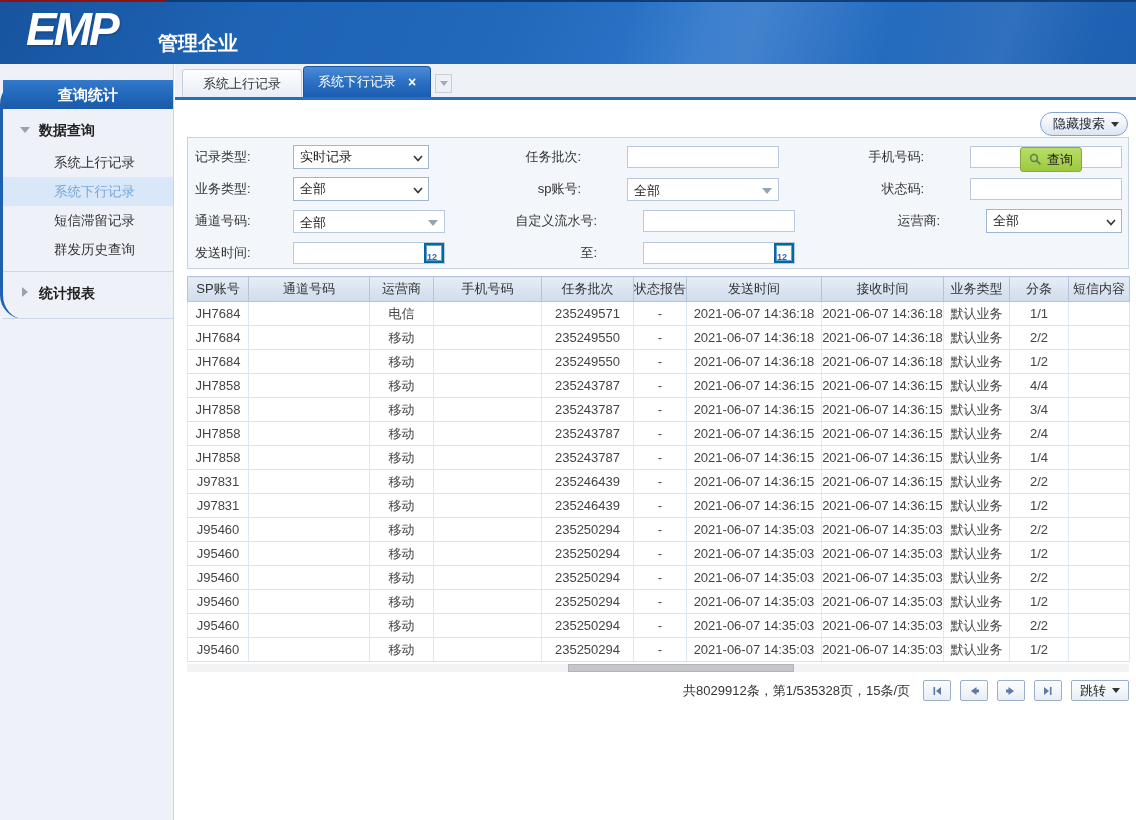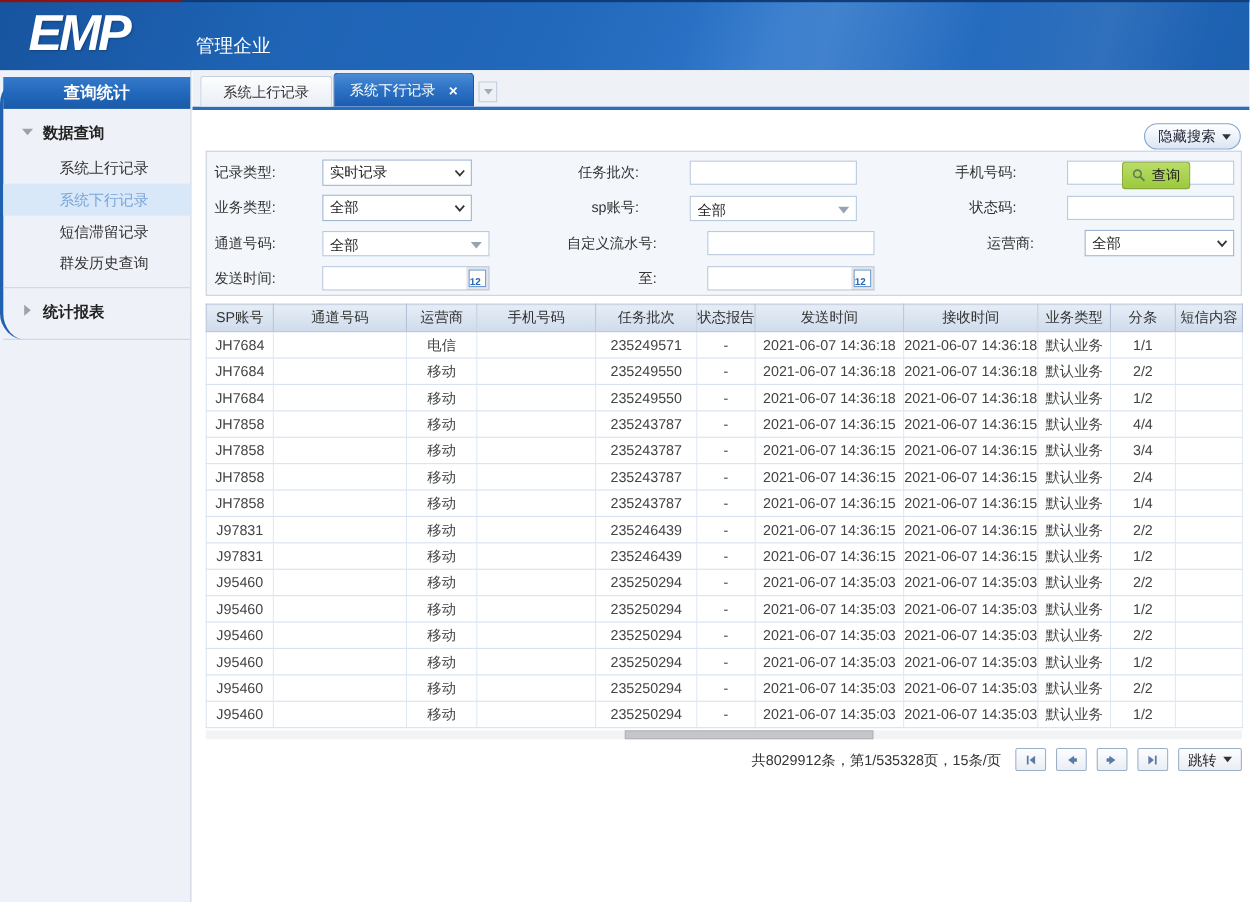--- a/index.html
+++ b/index.html
@@ -9,29 +9,29 @@
 
   
   .banner { position:relative; height:64px;
     background:linear-gradient(113deg,#17549f 0%,#1e63b4 22%,#2268bb 45%,#2f77cb 62%,#2268bb 82%,#1d60b0 100%); }
   .banner:after { content:""; position:absolute; inset:0;
     background:linear-gradient(105deg,transparent 55%,rgba(255,255,255,.10) 66%,transparent 78%,rgba(255,255,255,.07) 88%,transparent 96%); }
   .topstrip { position:absolute; top:0; left:0; right:0; height:2px;
     background:linear-gradient(to right,#8a1414 0,#8a1414 165px,#0d3a74 166px,#123e7c 100%); z-index:3; }
   .logo { position:absolute; left:26px; top:2px; color:#fff; font-size:46px; font-weight:bold;
     font-style:italic; letter-spacing:-3px; z-index:2; text-shadow:1px 1px 2px rgba(0,0,0,.25); }
-  .subtitle { position:absolute; left:158px; top:30px; color:#fff; font-size:17px; font-weight:normal; z-index:2;margin-left:20px; }
+  .subtitle { position:absolute; left:158px; top:30px; color:#fff; font-size:20px; font-weight:bold; z-index:2; }
   .topnav { position:absolute; right:12px; top:28px; display:flex; align-items:center; gap:17px; z-index:2; }
   .tn-icon { width:20px; height:18px; display:inline-flex; align-items:center; justify-content:center; cursor:pointer; }
   .tn-link { color:#fff; font-size:13px; cursor:pointer; }
 
   
   .sidebar { position:absolute; left:0; top:64px; width:174px; bottom:0;
     background:#eef1f7; border-right:1px solid #ccd4e3; }
-  .menu { margin-top:6px; border-left:3px solid #2060b0; background:#eef1f7;border-radius:24px; }
+  .menu { margin-top:16px; border-left:3px solid #2060b0; background:#eef1f7;border-radius:24px; }
   .sidebar-header { height:29px; line-height:29px; text-align:center; color:#fff; font-size:15px;
     font-weight:bold; background:linear-gradient(180deg,#3579ca 0%,#2268bb 50%,#1a5aa8 100%); }
   .menu-sec { border-bottom:1px solid #ccd6e6; padding-bottom:7px; }
   .menu-group-header { position:relative; padding:13px 0 8px 36px; font-size:14px; font-weight:bold; color:#222; cursor:pointer; }
   .tri-down { position:absolute; left:17px; top:18px; width:0; height:0;
     border-left:5px solid transparent; border-right:5px solid transparent; border-top:6px solid #9aa2ae; }
   .tri-right { position:absolute; left:19px; top:15px; width:0; height:0;
     border-top:5px solid transparent; border-bottom:5px solid transparent; border-left:6px solid #9aa2ae; }
   .menu-item { height:29px; line-height:29px; padding-left:51px; font-size:13.5px; color:#333; cursor:pointer; }
   .menu-item.selected { background:#d9e8f8; color:#7aa5da; }
@@ -70,21 +70,21 @@
     display:flex; align-items:center; cursor:pointer; }
   .sel-val { flex:1; padding-left:6px; font-size:13px; color:#222; }
   .sel svg { margin-right:5px; }
   .combo { width:152px; height:23px; margin-left:6px; background:#fff; border:1px solid #b9c9de;
     position:relative; cursor:pointer; }
   .combo .c-val { display:block; padding:3px 0 0 6px; font-size:13px; color:#222; }
   .combo-tri { position:absolute; right:6px; top:9px; width:0; height:0;
     border-left:5px solid transparent; border-right:5px solid transparent; border-top:6px solid #98a3b2; }
   .txt { width:152px; height:22px; margin-left:6px; border:1px solid #b9c9de; background:#fff;
     font-size:13px; padding:0 5px; font-family:inherit; }
-  .datew { width:152px; height:22px; margin-left:6px; border:1px solid #b9c9de; background:#e5e5e5; position:relative; }
+  .datew { width:152px; height:22px; margin-left:6px; border:1px solid #b9c9de; background:#0369a1; position:relative; }
   .datew input { position:absolute; left:0; top:0; width:130px; height:20px; border:none; outline:none;
     font-size:13px; padding:0 5px; font-family:inherit; }
   .cal { position:absolute; right:2px; top:2px; width:16px; height:16px; background:#fff;
     border:1px solid #6d9bd1; cursor:pointer; overflow:hidden; }
   .cal .cal-bar { height:4px; background:#4d86cc; }
   .cal .cal-num { font-size:9px; font-weight:bold; color:#2c67b5; text-align:center; line-height:10px; }
   .query-btn { position:absolute; left:832px; top:9px; height:25px; padding:0 8px;
     background:linear-gradient(180deg,#b9dd66,#9cc93f); border:1px solid #86ab3a; border-radius:3px;
     font-size:13px; color:#222; display:flex; align-items:center; gap:5px; cursor:pointer; font-family:inherit; }
 

